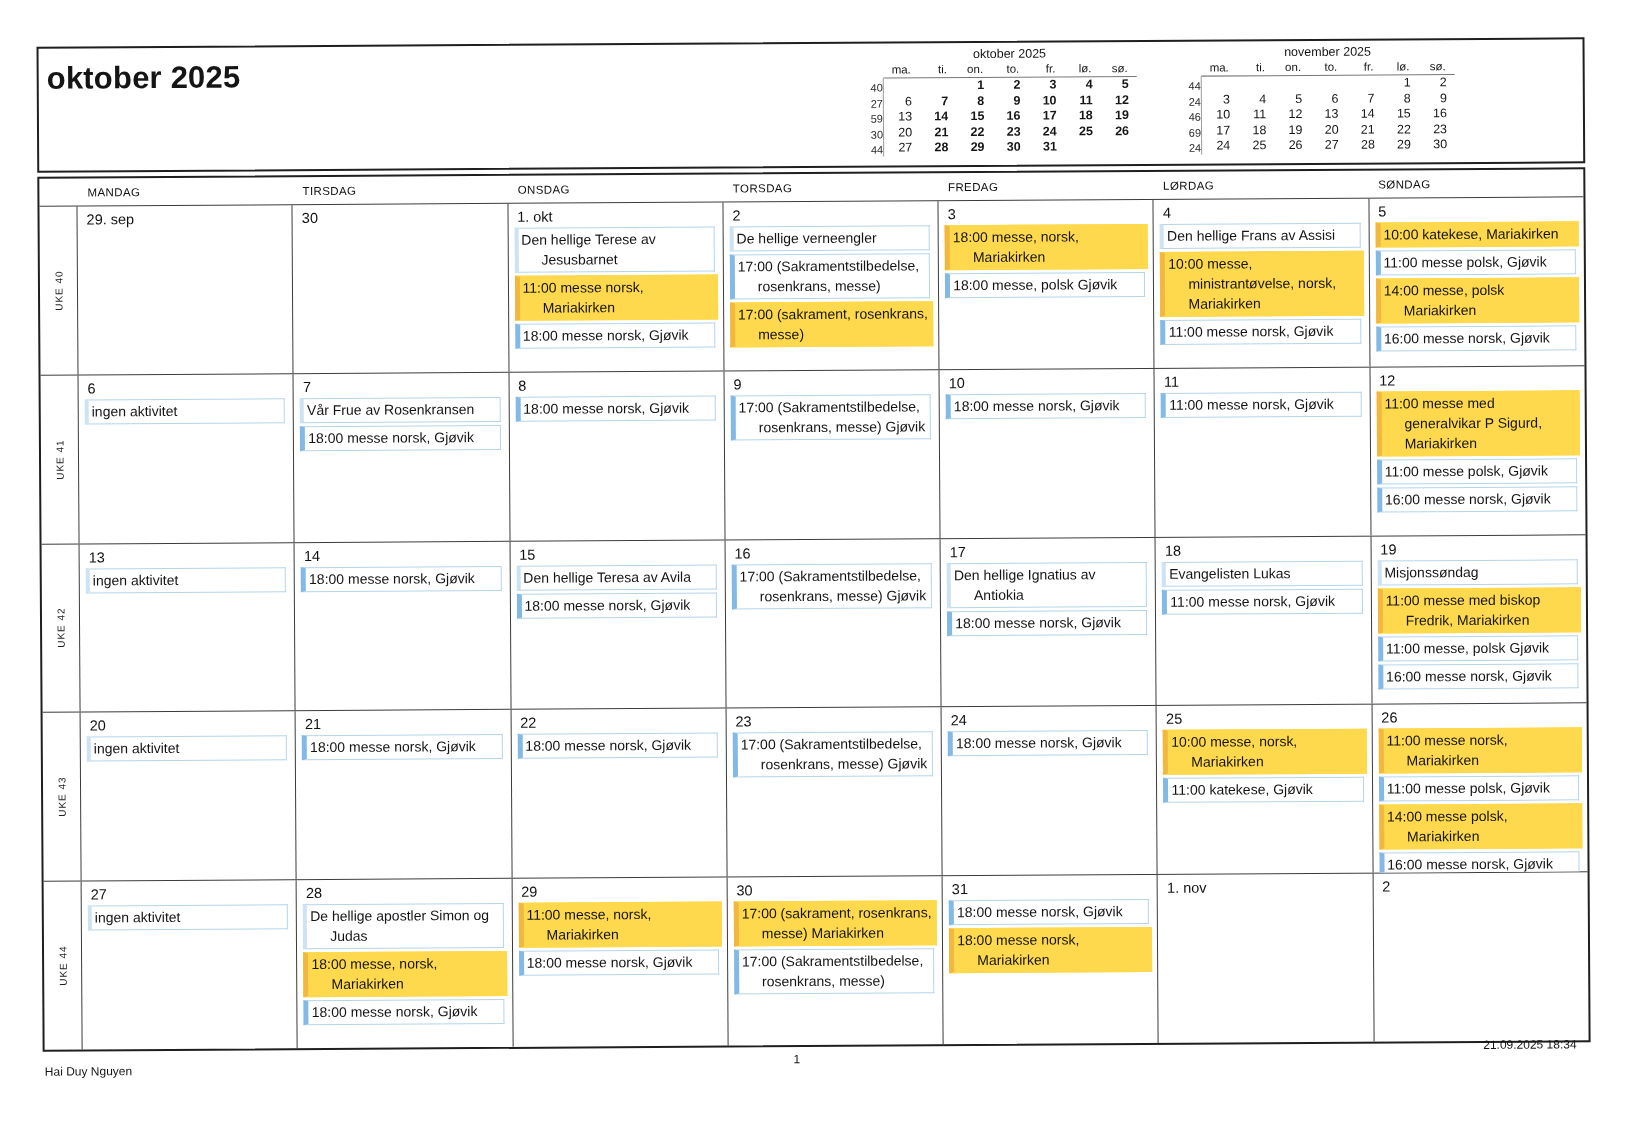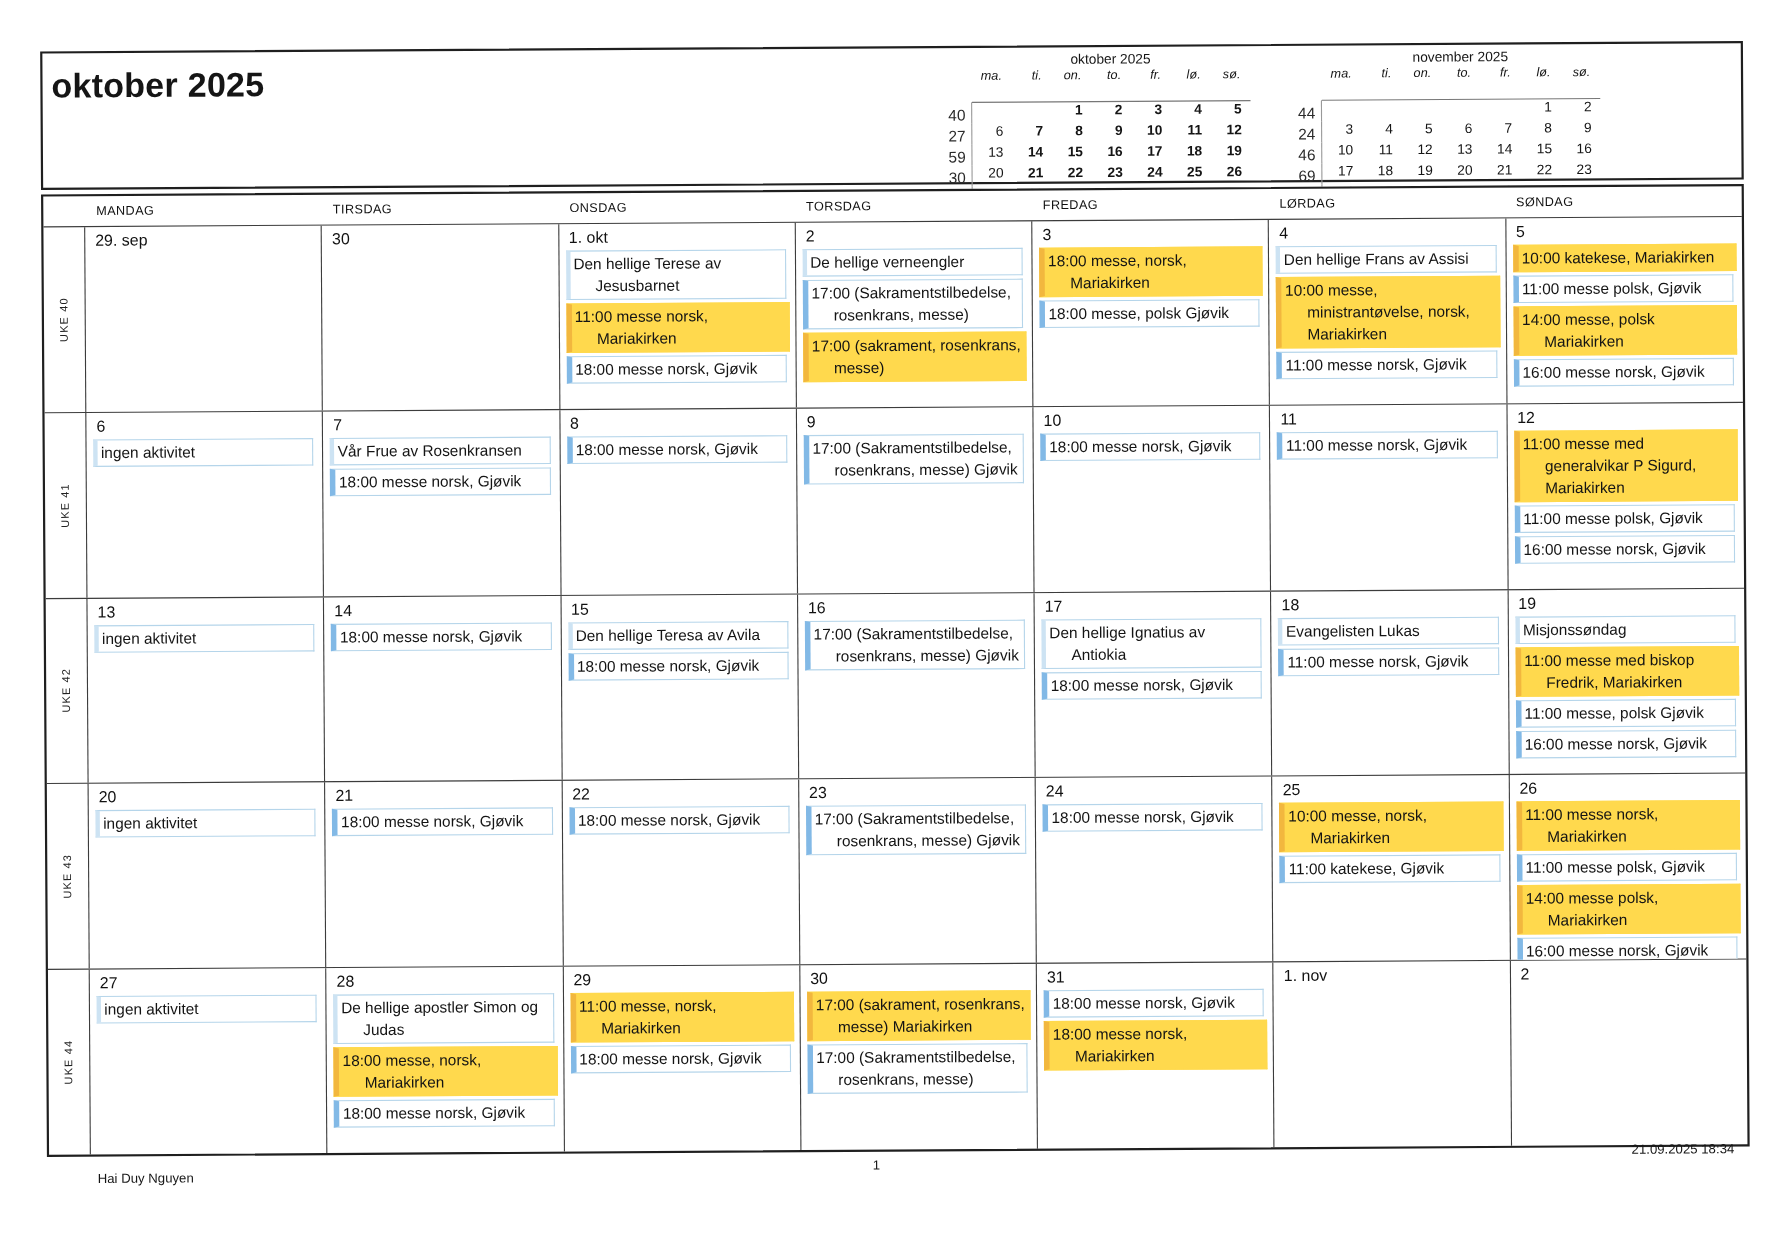--- a/index.html
+++ b/index.html
@@ -9,24 +9,24 @@
 
   
   .header-box { position: absolute; left: 40px; top: 42px; width: 1548px; height: 126px;
     border: 2px solid #1f1f1f; background: #fff; }
   .month-title { position: absolute; left: 8px; top: 12px; font-size: 31px; font-weight: 700; letter-spacing: 0.2px; }
 
   .mini-cals { position: absolute; right: 128px; top: 4px; display: flex; gap: 34px; }
   .mini-cal { width: 284px; font-size: 12px; }
   .mc-title { text-align: center; font-size: 12.5px; margin-bottom: 2px; padding-left: 30px; }
   .mc-row { display: flex; align-items: stretch; }
-  .mc-wk { width: 30px; font-size: 14px; color: #2b2b2b; text-align: center; padding-left: 4px; padding-top: 3px; }
+  .mc-wk { width: 30px; font-size: 11px; color: #2b2b2b; text-align: right; padding-left: 4px; padding-top: 3px; }
   .mc-days { flex: 1; display: grid; grid-template-columns: repeat(7, 1fr); border-left: 1px solid #999; }
   .mc-head .mc-days { border-left: 1px solid transparent; border-bottom: 1px solid #777; }
-  .mc-dh { text-align: right; padding-right: 9px; font-size: 11.5px; padding-bottom: 17px; font-style: italic; }
+  .mc-dh { text-align: right; padding-right: 9px; font-size: 11.5px; padding-bottom: 2px; }
   .mc-d { text-align: right; padding-right: 8px; line-height: 15.5px; font-size: 12.5px; }
   .mc-d.bold { font-weight: 700; }
 
   
   .grid-box { position: absolute; left: 40px; top: 172px; width: 1548px; height: 875px;
     border: 2px solid #1f1f1f; display: flex; flex-direction: column; background: #fff; }
   .dow-row { display: flex; height: 28px; border-bottom: 1px solid #3c3c3c; }
   .dow-spacer { width: 38px; }
   .dow-cell { flex: 1; font-size: 11.5px; letter-spacing: 0.4px; padding: 8px 0 0 10px; color: #111; }
   .week-row { display: flex; flex: 1; border-bottom: 1px solid #3c3c3c; min-height: 0; }
@@ -43,21 +43,21 @@
     border: 1px solid #b5d5ea; border-left: 4px solid #cde3f3; }
   .event.timed { border-left: 5px solid #82b9e6; }
   .event.yellow { background: #ffd94d; border-color: #ffd94d; border-left: 5px solid #f2b73e; margin-right: 5px; }
   .event-text { display: block; font-size: 14px; line-height: 20px; color: #141414;
     padding-left: 20px; text-indent: -20px; }
 
   
   .footer { position: absolute; left: 40px; top: 1048px; width: 1548px; height: 60px; font-size: 12px; }
   .f-printed { position: absolute; right: 14px; top: -6px; }
   .f-page { position: absolute; left: 48.5%; top: 4px; }
-  .f-author { position: absolute; left: 2px; top: 12px; margin-left: 44px; }
+  .f-author { position: absolute; left: 2px; top: 12px; }
 </style>
 </head>
 <body>
 
 <div class="scan">
 
   <div class="header-box">
     <div class="month-title">oktober 2025</div>
     <div class="mini-cals">
         <div class="mini-cal">

